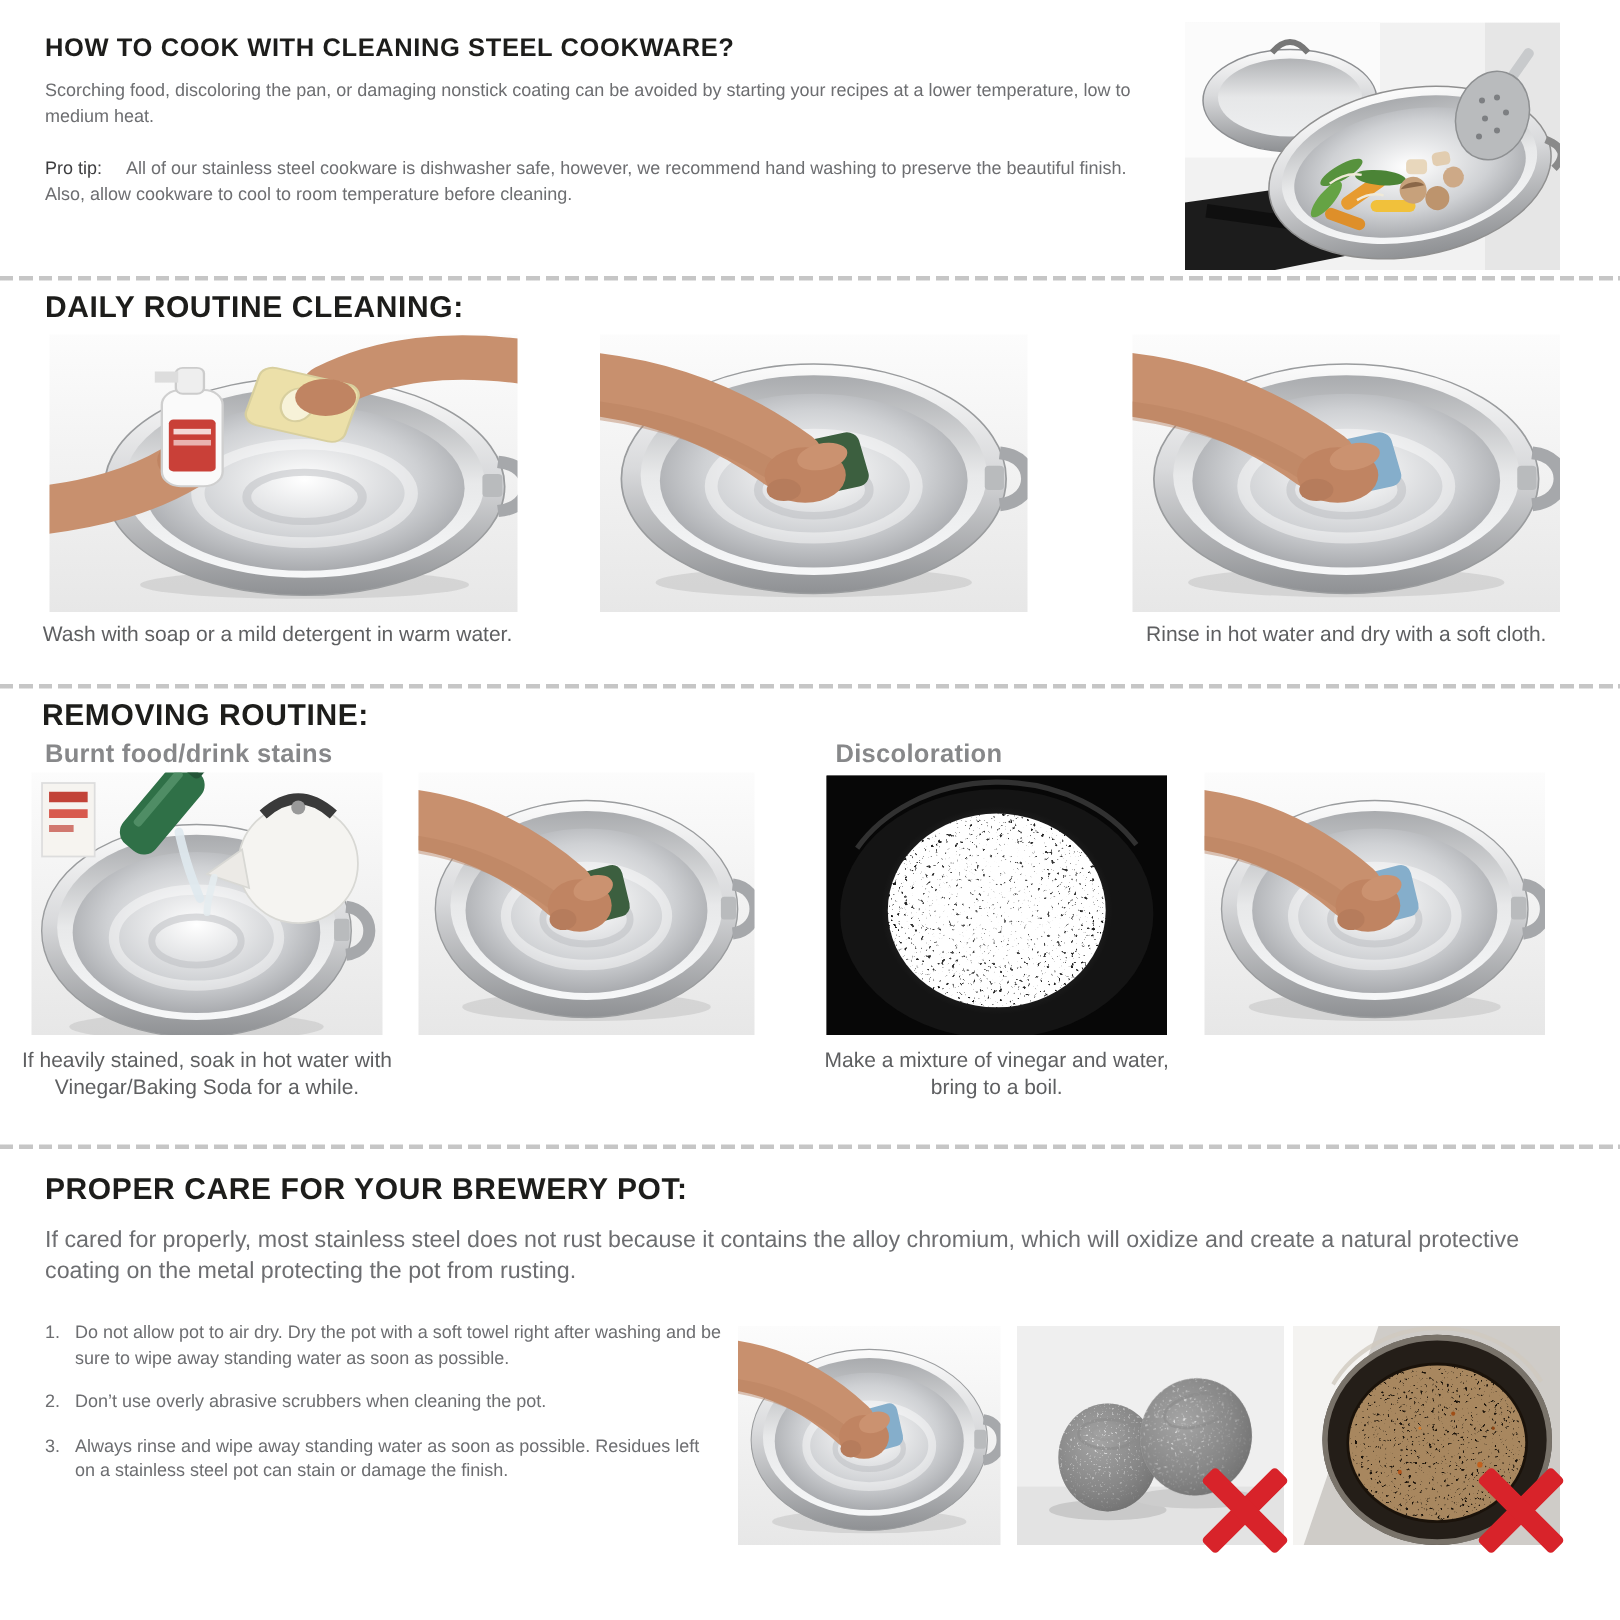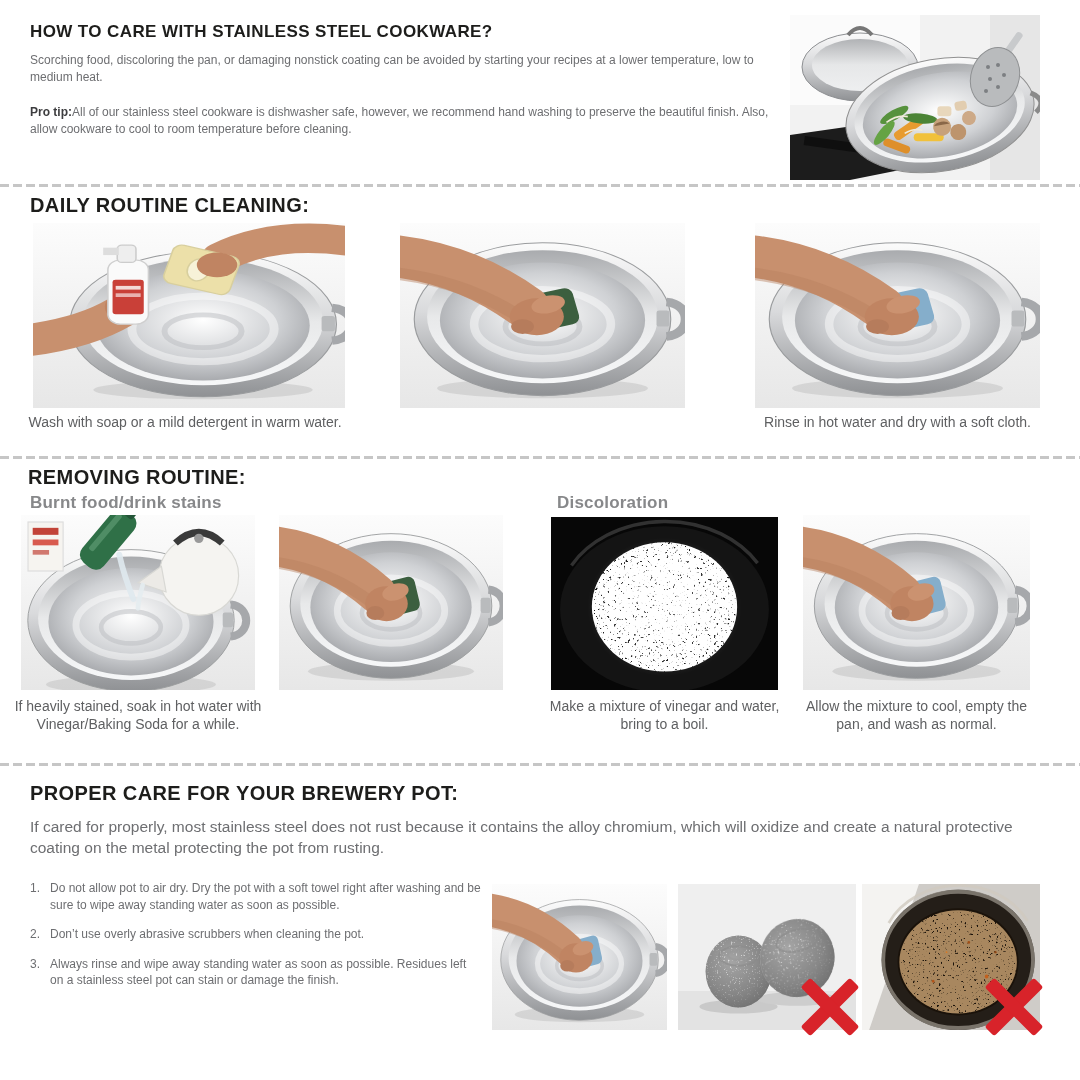--- a/index.html
+++ b/index.html
@@ -6,21 +6,21 @@
   .page{
     position:relative;width:1080px;height:1080px;background:#ffffff;
     font-family:"Liberation Sans",sans-serif;color:#6d6e71;overflow:hidden;
   }
   .abs{position:absolute;}
   .h1{font-size:17px;font-weight:bold;color:#1d1d1b;letter-spacing:.4px;}
   .h2{font-size:20px;font-weight:bold;color:#1d1d1b;letter-spacing:.4px;}
   .sub{font-size:17px;font-weight:bold;color:#87888a;letter-spacing:.2px;}
   .body-text{font-size:12px;line-height:1.38;color:#6d6e71;}
   .caption{font-size:14px;line-height:1.32;color:#5e5f61;text-align:center;}
-  .protip-label{font-weight:bold;color:#3d3d3f;margin-right:0;}
+  .protip-label{font-weight:normal;color:#3d3d3f;margin-right:16px;}
   .divider{position:absolute;left:0;width:1080px;height:3px;
     background:repeating-linear-gradient(90deg,#c6c6c6 0 9px,transparent 9px 13px);}
   .photo{position:absolute;overflow:visible;background:linear-gradient(#fcfcfc,#e7e7e7);}
   .photo svg{display:block;width:100%;height:100%;}
   .photo-dark{background:#070707;}
   .photo-grey{background:linear-gradient(#f1f1f1,#e2e2e2);}
   .list-item{display:flex;margin-bottom:13px;}
   .list-num{flex:0 0 20px;}
   .list-txt{flex:1;}
   .xmark{position:absolute;right:-3px;bottom:-6px;width:58px;height:58px;}
@@ -90,21 +90,21 @@
     </g>
     <g id="sym-redx" fill="#d8232a">
       <rect x="23" y="-6" width="14" height="72" rx="3" transform="rotate(45 30 30)"></rect>
       <rect x="23" y="-6" width="14" height="72" rx="3" transform="rotate(-45 30 30)"></rect>
     </g>
   </defs>
 </svg>
 
 <div class="page">
 
-  <div class="abs h1" style="left:30px;top:22px;">HOW TO CARE WITH STAINLESS STEEL COOKWARE?</div>
+  <div class="abs h1" style="left:30px;top:22px;">HOW TO COOK WITH CLEANING STEEL COOKWARE?</div>
   <div class="abs body-text" style="left:30px;top:52px;width:740px;">Scorching food, discoloring the pan, or damaging nonstick coating can be avoided by starting your recipes at a lower temperature, low to medium heat.</div>
   <div class="abs body-text" style="left:30px;top:104px;width:740px;">
     <span class="protip-label">Pro tip:</span><span>All of our stainless steel cookware is dishwasher safe, however, we recommend hand washing to preserve the beautiful finish. Also, allow cookware to cool to room temperature before cleaning.</span>
   </div>
 
   <div class="photo" style="left:790px;top:15px;width:250px;height:165px;">
     <svg viewBox="0 0 250 165" preserveAspectRatio="none">
       <rect width="250" height="165" fill="#f2f2f2"></rect>
       <rect width="130" height="90" fill="#fbfbfb"></rect>
       <rect x="200" width="50" height="165" fill="#dedede" opacity=".6"></rect>
@@ -230,21 +230,20 @@
   </div>
   <div class="photo" style="left:803px;top:515px;width:227px;height:175px;">
     <svg viewBox="0 0 200 150" preserveAspectRatio="none">
       <use href="#sym-pan"></use>
         <use href="#sym-arm" style="color:#85aecb"></use>
     </svg>
   </div>
 
   <div class="abs caption" style="left:11px;top:697px;width:254px;">If heavily stained, soak in hot water with Vinegar/Baking Soda for a while.</div>
   <div class="abs caption" style="left:541px;top:697px;width:247px;">Make a mixture of vinegar and water, bring to a boil.</div>
-  <div class="abs caption" style="left:793px;top:697px;width:247px;">Allow the mixture to cool, empty the pan, and wash as normal.</div>
 
   <div class="divider" style="top:763px;"></div>
 
   <div class="abs h2" style="left:30px;top:782px;">PROPER CARE FOR YOUR BREWERY POT:</div>
   <div class="abs body-text" style="left:30px;top:816px;width:1015px;font-size:15.5px;">If cared for properly, most stainless steel does not rust because it contains the alloy chromium, which will oxidize and create a natural protective coating on the metal protecting the pot from rusting.</div>
 
   <div class="abs" style="left:30px;top:880px;width:452px;">
     <div class="list-item body-text">
       <span class="list-num">1.</span>
       <span class="list-txt">Do not allow pot to air dry. Dry the pot with a soft towel right after washing and be sure to wipe away standing water as soon as possible.</span>

